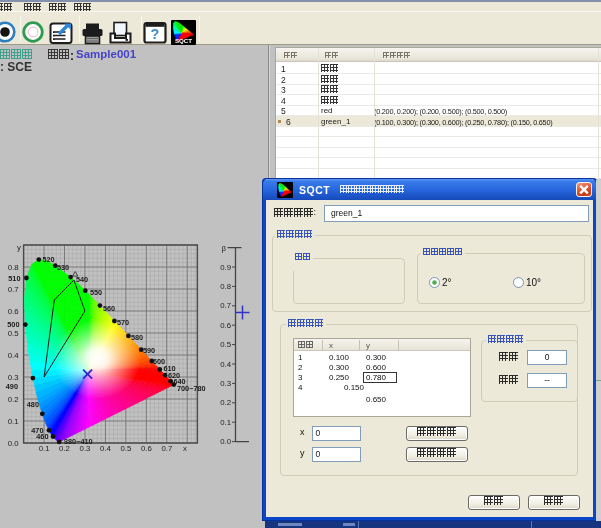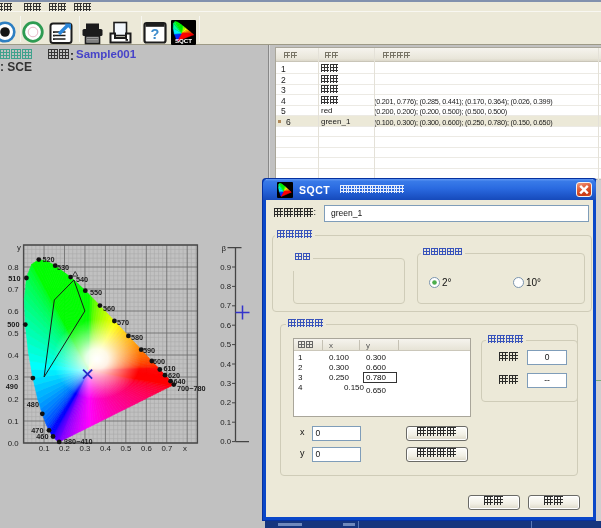--- a/index.html
+++ b/index.html
@@ -127,21 +127,20 @@
       <span class="abs" style="left:5px;top:1px;font-size:8.5px">2</span>
       <span class="abs" style="left:45px;top:1px"><i class="cj" style="width:8px;height:8px;margin-right:1px"></i><i class="cj" style="width:8px;height:8px;margin-right:1px"></i></span>
     </div>
 <div class="row" style="top:36.0px;">
       <span class="abs" style="left:5px;top:1px;font-size:8.5px">3</span>
       <span class="abs" style="left:45px;top:1px"><i class="cj" style="width:8px;height:8px;margin-right:1px"></i><i class="cj" style="width:8px;height:8px;margin-right:1px"></i></span>
     </div>
 <div class="row" style="top:46.5px;">
       <span class="abs" style="left:5px;top:1px;font-size:8.5px">4</span>
       <span class="abs" style="left:45px;top:1px"><i class="cj" style="width:8px;height:8px;margin-right:1px"></i><i class="cj" style="width:8px;height:8px;margin-right:1px"></i></span>
-      <span class="abs num" style="left:98px;top:2px;font-size:7.3px;letter-spacing:-0.25px">(0.201, 0.776); (0.285, 0.441); (0.170, 0.364); (0.026, 0.399)</span>
     </div>
 <div class="row" style="top:57.0px;">
       <span class="abs" style="left:5px;top:1px;font-size:8.5px">5</span>
       <span class="abs" style="left:45px;top:1px"><span style="font-size:8px">red</span></span>
       <span class="abs num" style="left:98px;top:2px;font-size:7.3px;letter-spacing:-0.25px">(0.200, 0.200); (0.200, 0.500); (0.500, 0.500)</span>
     </div>
 <div class="row" style="top:67.5px;background:#ece9d8;">
       <span class="abs" style="left:2px;top:4px;width:3px;height:3px;background:#b08858"></span>
       <span class="abs" style="left:10px;top:1px;font-size:8.5px">6</span>
       <span class="abs" style="left:45px;top:1px"><span style="font-size:8px">green_1</span></span>
@@ -558,21 +557,21 @@
 <span class="lr abs" style="left:4px;top:14.0px">1</span>
       <span class="lr abs" style="left:35px;top:14.0px">0.100</span>
 <span class="lr abs" style="left:72px;top:14.0px">0.300</span>
 <span class="lr abs" style="left:4px;top:24.2px">2</span>
       <span class="lr abs" style="left:35px;top:24.2px">0.300</span>
 <span class="lr abs" style="left:72px;top:24.2px">0.600</span>
 <span class="lr abs" style="left:4px;top:34.4px">3</span>
       <span class="lr abs" style="left:35px;top:34.4px">0.250</span>
 <span class="lr abs" style="left:4px;top:44.599999999999994px">4</span>
       <span class="lr abs" style="left:50px;top:44.599999999999994px">0.150</span>
-<span class="lr abs" style="left:72px;top:47px">0.650</span>
+<span class="lr abs" style="left:72px;top:56px">0.650</span>
 <div class="abs" style="left:69px;top:33.5px;width:34px;height:11px;border:1px solid #333;background:#fff;font-size:8px;line-height:10px;padding-left:2px">0.780</div>
 </div>
 <div class="gb" style="left:215px;top:161px;width:97px;height:62px">
       <b style="left:4px"><i class="cj" style="width:8px;height:8px;margin-right:1px"></i><i class="cj" style="width:8px;height:8px;margin-right:1px"></i><i class="cj" style="width:8px;height:8px;margin-right:1px"></i><i class="cj" style="width:8px;height:8px;margin-right:1px"></i></b>
     </div>
 <span class="abs" style="left:233px;top:173px;color:#111"><i class="cj" style="width:9px;height:9px;margin-right:1px"></i><i class="cj" style="width:9px;height:9px;margin-right:1px"></i></span>
 <div class="inp" style="left:261px;top:171px;width:40px;height:15px;line-height:13px;text-align:center">0</div>
 <span class="abs" style="left:233px;top:196px;color:#111"><i class="cj" style="width:9px;height:9px;margin-right:1px"></i><i class="cj" style="width:9px;height:9px;margin-right:1px"></i></span>
 <div class="inp" style="left:261px;top:193.5px;width:40px;height:15px;line-height:13px;text-align:center">--</div>
 <span class="abs" style="left:34px;top:248px;font-size:9px;color:#111">x</span>

